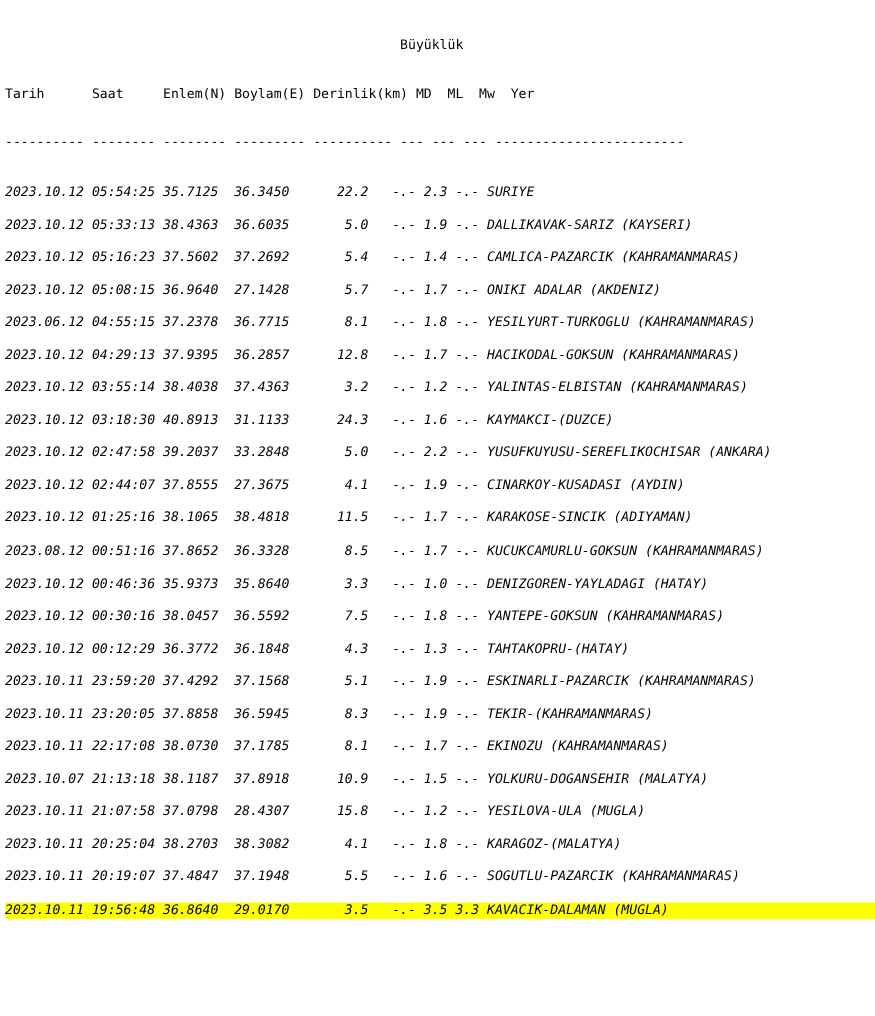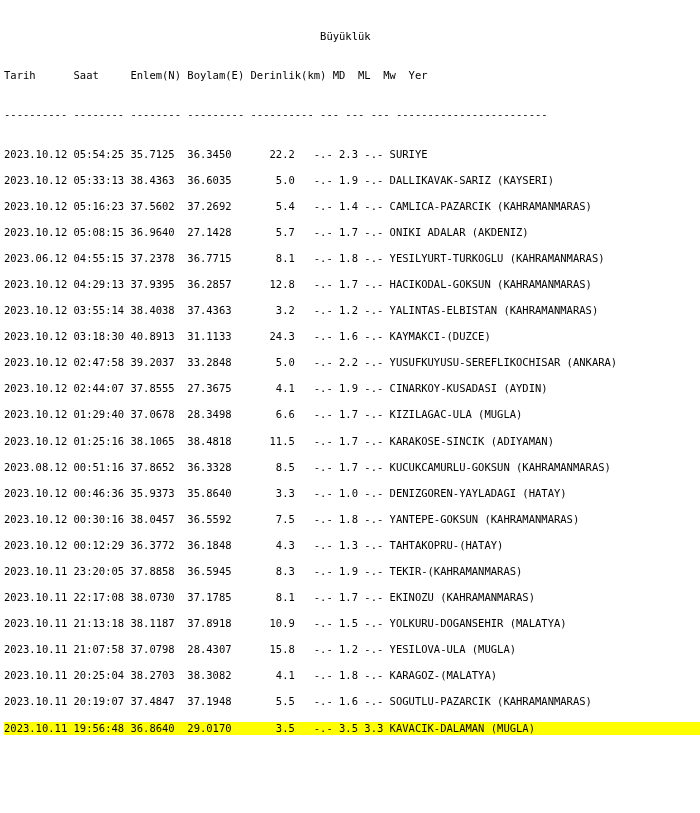--- a/index.html
+++ b/index.html
@@ -27,20 +27,21 @@
     white-space: pre;
     font-weight: normal;
   }
   .rows {
     white-space: pre;
   }
   .row {
     white-space: pre;
     display: block;
     height: 13.05px;
+    font-style: italic;
   }
   .row.hl {
     background: #ffff00;
   }
 </style>
 </head>
 <body>
 
 <div class="sheet">
   <div class="hdr-group"><span>                                                  </span><span>Büyüklük</span></div>
@@ -49,29 +50,29 @@
   <div class="rows" id="rows"><span class="row">2023.10.12 05:54:25 35.7125  36.3450      22.2   -.- 2.3 -.- SURIYE</span>
 <span class="row">2023.10.12 05:33:13 38.4363  36.6035       5.0   -.- 1.9 -.- DALLIKAVAK-SARIZ (KAYSERI)</span>
 <span class="row">2023.10.12 05:16:23 37.5602  37.2692       5.4   -.- 1.4 -.- CAMLICA-PAZARCIK (KAHRAMANMARAS)</span>
 <span class="row">2023.10.12 05:08:15 36.9640  27.1428       5.7   -.- 1.7 -.- ONIKI ADALAR (AKDENIZ)</span>
 <span class="row">2023.06.12 04:55:15 37.2378  36.7715       8.1   -.- 1.8 -.- YESILYURT-TURKOGLU (KAHRAMANMARAS)</span>
 <span class="row">2023.10.12 04:29:13 37.9395  36.2857      12.8   -.- 1.7 -.- HACIKODAL-GOKSUN (KAHRAMANMARAS)</span>
 <span class="row">2023.10.12 03:55:14 38.4038  37.4363       3.2   -.- 1.2 -.- YALINTAS-ELBISTAN (KAHRAMANMARAS)</span>
 <span class="row">2023.10.12 03:18:30 40.8913  31.1133      24.3   -.- 1.6 -.- KAYMAKCI-(DUZCE)</span>
 <span class="row">2023.10.12 02:47:58 39.2037  33.2848       5.0   -.- 2.2 -.- YUSUFKUYUSU-SEREFLIKOCHISAR (ANKARA)</span>
 <span class="row">2023.10.12 02:44:07 37.8555  27.3675       4.1   -.- 1.9 -.- CINARKOY-KUSADASI (AYDIN)</span>
-<span class="row">2023.10.12 01:29:40 37.0678  28.3498       6.6   -.- 1.7 -.- KIZILAGAC-ULA (MUGLA)</span>
 <span class="row">2023.10.12 01:25:16 38.1065  38.4818      11.5   -.- 1.7 -.- KARAKOSE-SINCIK (ADIYAMAN)</span>
 <span class="row">2023.08.12 00:51:16 37.8652  36.3328       8.5   -.- 1.7 -.- KUCUKCAMURLU-GOKSUN (KAHRAMANMARAS)</span>
 <span class="row">2023.10.12 00:46:36 35.9373  35.8640       3.3   -.- 1.0 -.- DENIZGOREN-YAYLADAGI (HATAY)</span>
 <span class="row">2023.10.12 00:30:16 38.0457  36.5592       7.5   -.- 1.8 -.- YANTEPE-GOKSUN (KAHRAMANMARAS)</span>
 <span class="row">2023.10.12 00:12:29 36.3772  36.1848       4.3   -.- 1.3 -.- TAHTAKOPRU-(HATAY)</span>
+<span class="row">2023.10.11 23:59:20 37.4292  37.1568       5.1   -.- 1.9 -.- ESKINARLI-PAZARCIK (KAHRAMANMARAS)</span>
 <span class="row">2023.10.11 23:20:05 37.8858  36.5945       8.3   -.- 1.9 -.- TEKIR-(KAHRAMANMARAS)</span>
 <span class="row">2023.10.11 22:17:08 38.0730  37.1785       8.1   -.- 1.7 -.- EKINOZU (KAHRAMANMARAS)</span>
-<span class="row">2023.10.11 21:13:18 38.1187  37.8918      10.9   -.- 1.5 -.- YOLKURU-DOGANSEHIR (MALATYA)</span>
+<span class="row">2023.10.07 21:13:18 38.1187  37.8918      10.9   -.- 1.5 -.- YOLKURU-DOGANSEHIR (MALATYA)</span>
 <span class="row">2023.10.11 21:07:58 37.0798  28.4307      15.8   -.- 1.2 -.- YESILOVA-ULA (MUGLA)</span>
 <span class="row">2023.10.11 20:25:04 38.2703  38.3082       4.1   -.- 1.8 -.- KARAGOZ-(MALATYA)</span>
 <span class="row">2023.10.11 20:19:07 37.4847  37.1948       5.5   -.- 1.6 -.- SOGUTLU-PAZARCIK (KAHRAMANMARAS)</span>
 <span class="row hl">2023.10.11 19:56:48 36.8640  29.0170       3.5   -.- 3.5 3.3 KAVACIK-DALAMAN (MUGLA)</span>
 
 
 
 
 
 

